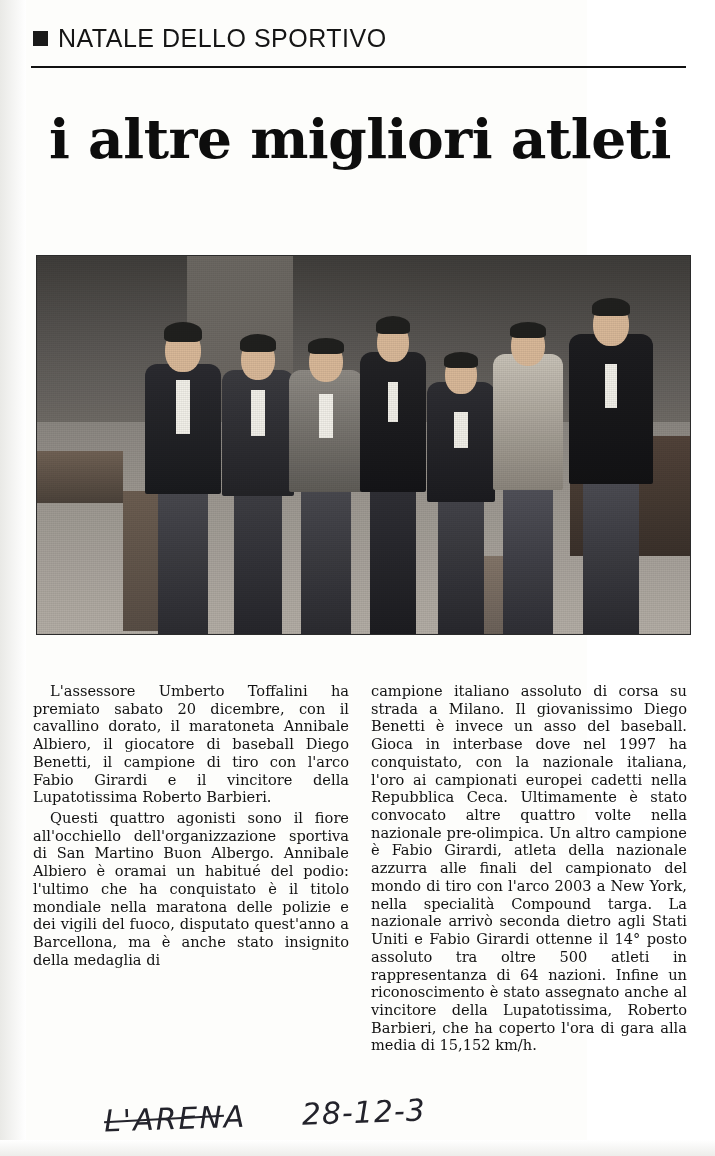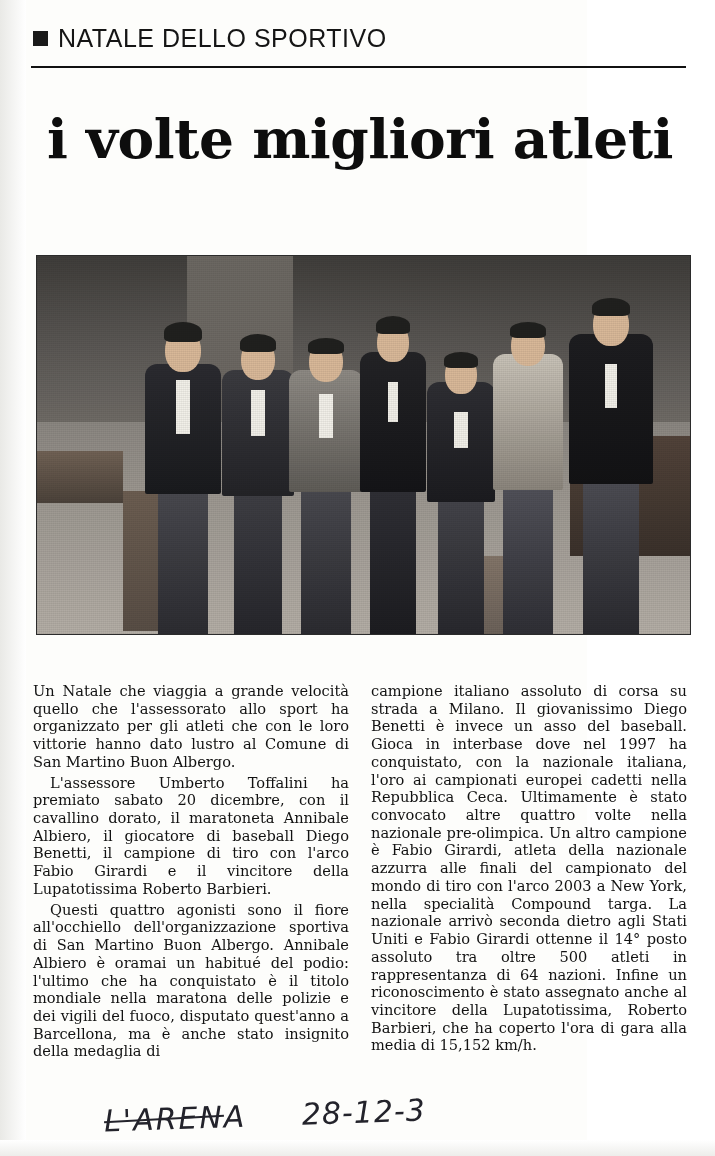--- a/index.html
+++ b/index.html
@@ -260,21 +260,21 @@
 
   <div class="scan-left"></div>
 
   <div class="kicker">
     <span class="kicker-square"></span>
     <span class="kicker-text">NATALE DELLO SPORTIVO</span>
   </div>
   <div class="kicker-rule"></div>
 
   <h1 class="headline">
-    <span class="l2">i volte migliori atleti</span>
+    <span class="l2">i altre migliori atleti</span>
   </h1>
 
   <div class="photo">
     <div class="floorlight"></div>
     <div class="wallpanel"></div>
     <div class="doorframe"></div>
     <div class="table-right"></div>
     <div class="table-left"></div>
     <div class="chair"></div>
     <div class="chair2"></div>
@@ -333,21 +333,20 @@
       <div class="head" style="width:36px;height:44px;bottom:288px;"></div>
       <div class="hair" style="width:38px;height:18px;bottom:318px;"></div>
     </div>
 
     <div class="grain"></div>
   </div>
 
 
   <div class="body-cols">
     <div class="col">
-      <p>Un Natale che viaggia a grande velocità quello che l'assessorato allo sport ha organizzato per gli atleti che con le loro vittorie hanno dato lustro al Comune di San Martino Buon Albergo.</p>
       <p class="indent">L'assessore Umberto Toffalini ha premiato sabato 20 dicembre, con il cavallino dorato, il maratoneta Annibale Albiero, il giocatore di baseball Diego Benetti, il campione di tiro con l'arco Fabio Girardi e il vincitore della Lupatotissima Roberto Barbieri.</p>
       <p class="indent">Questi quattro agonisti sono il fiore all'occhiello dell'organizzazione sportiva di San Martino Buon Albergo. Annibale Albiero è oramai un habitué del podio: l'ultimo che ha conquistato è il titolo mondiale nella maratona delle polizie e dei vigili del fuoco, disputato quest'anno a Barcellona, ma è anche stato insignito della medaglia di</p>
     </div>
     <div class="col">
       <p>campione italiano assoluto di corsa su strada a Milano. Il giovanissimo Diego Benetti è invece un asso del baseball. Gioca in interbase dove nel 1997 ha conquistato, con la nazionale italiana, l'oro ai campionati europei cadetti nella Repubblica Ceca. Ultimamente è stato convocato altre quattro volte nella nazionale pre-olimpica. Un altro campione è Fabio Girardi, atleta della nazionale azzurra alle finali del campionato del mondo di tiro con l'arco 2003 a New York, nella specialità Compound targa. La nazionale arrivò seconda dietro agli Stati Uniti e Fabio Girardi ottenne il 14° posto assoluto tra oltre 500 atleti in rappresentanza di 64 nazioni. Infine un riconoscimento è stato assegnato anche al vincitore della Lupatotissima, Roberto Barbieri, che ha coperto l'ora di gara alla media di 15,152 km/h.</p>
     </div>
   </div>
 
   <div class="hand">
     <span>L'ARENA</span>

